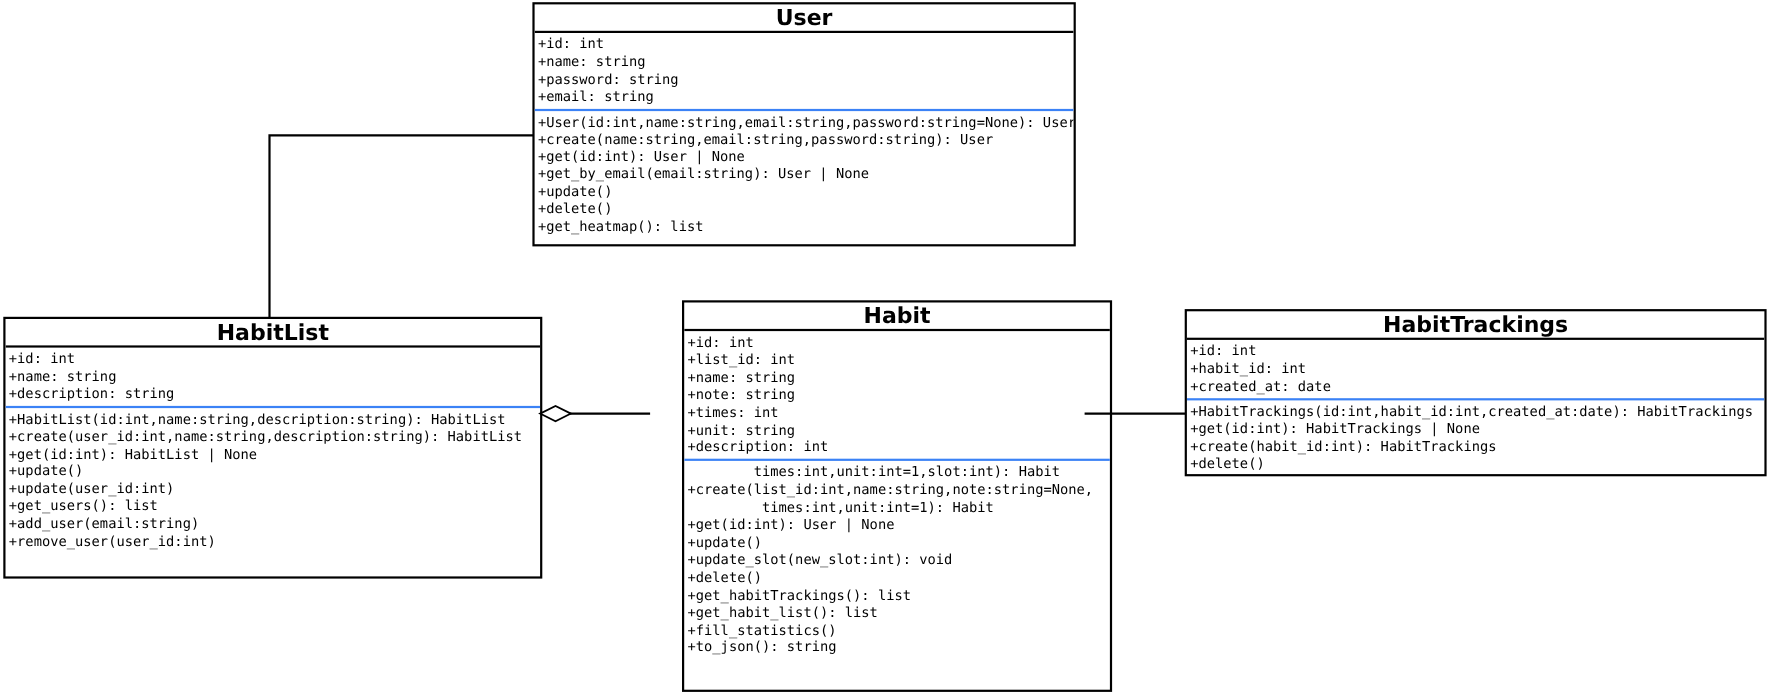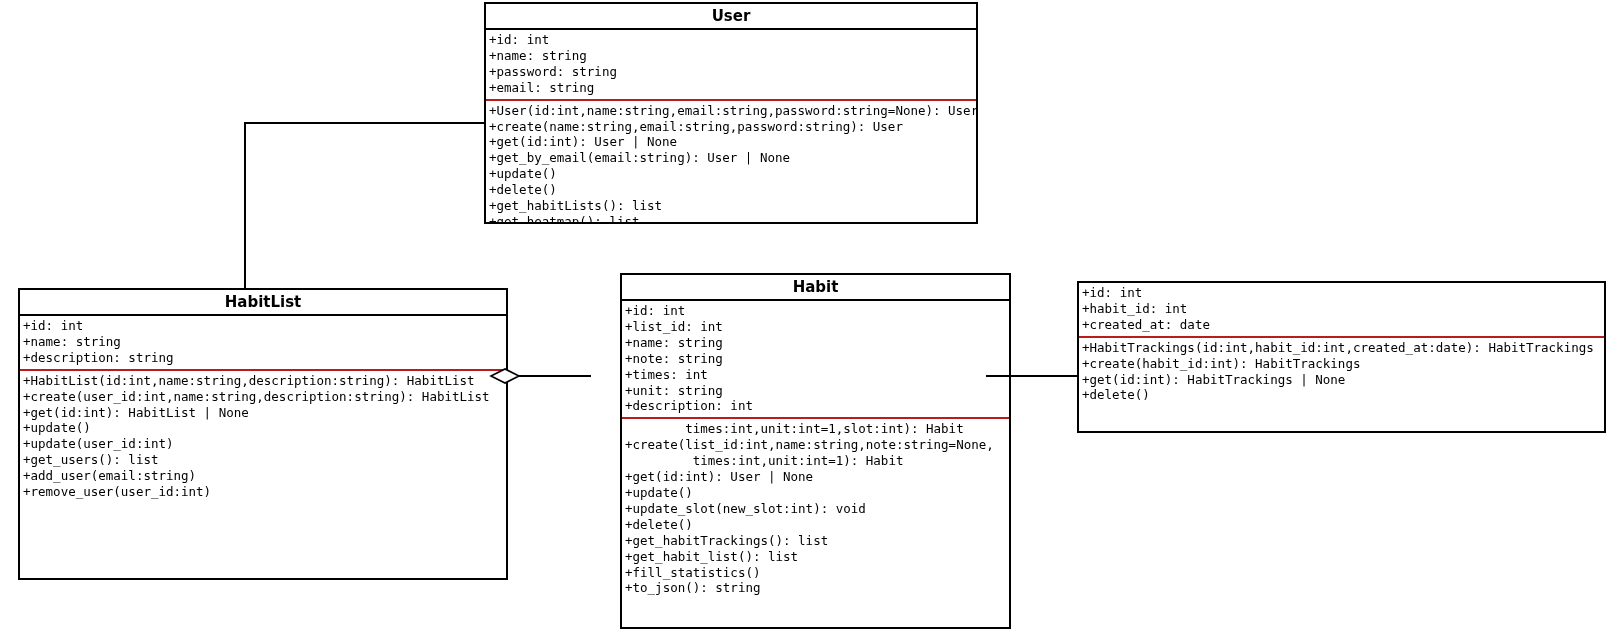--- a/index.html
+++ b/index.html
@@ -19,34 +19,34 @@
     position: absolute;
     background: #ffffff;
     border: 2px solid #000000;
     box-sizing: border-box;
     overflow: hidden;
     z-index: 2;
   }
   .uml-title {
     font-family: "DejaVu Sans", "Liberation Sans", sans-serif;
     font-weight: bold;
-    font-size: 15px;
+    font-size: 20px;
     text-align: center;
     color: #000000;
     padding: 4px 2px 3px 2px;
     border-bottom: 2px solid #000000;
     line-height: 17px;
     white-space: nowrap;
   }
   .uml-compartment {
     padding: 2px 0 3px 0;
     overflow: hidden;
   }
   .uml-compartment.attrs {
-    border-bottom: 2px solid #b91c1c;
+    border-bottom: 2px solid #3b82f6;
   }
   .uml-row {
     font-family: "DejaVu Sans Mono", "Liberation Mono", monospace;
     font-size: 12.5px;
     line-height: 15.9px;
     color: #000000;
     white-space: pre;
     padding: 0 0 0 3px;
   }
   #wires {
@@ -82,26 +82,25 @@
         <div class="uml-row">+password: string</div>
         <div class="uml-row">+email: string</div>
       </div>
     <div class="uml-compartment">
         <div class="uml-row">+User(id:int,name:string,email:string,password:string=None): User</div>
         <div class="uml-row">+create(name:string,email:string,password:string): User</div>
         <div class="uml-row">+get(id:int): User | None</div>
         <div class="uml-row">+get_by_email(email:string): User | None</div>
         <div class="uml-row">+update()</div>
         <div class="uml-row">+delete()</div>
-        <div class="uml-row">+get_habitLists(): list</div>
         <div class="uml-row">+get_heatmap(): list</div>
       </div>
   </div>
 
-  <div class="uml-class" style="left:18px; top:288px; width:490px; height:292px;">
+  <div class="uml-class" style="left:3px; top:288px; width:490px; height:238px;">
     <div class="uml-title">HabitList</div>
     <div class="uml-compartment attrs">
         <div class="uml-row">+id: int</div>
         <div class="uml-row">+name: string</div>
         <div class="uml-row">+description: string</div>
       </div>
     <div class="uml-compartment">
         <div class="uml-row">+HabitList(id:int,name:string,description:string): HabitList</div>
         <div class="uml-row">+create(user_id:int,name:string,description:string): HabitList</div>
         <div class="uml-row">+get(id:int): HabitList | None</div>
@@ -133,26 +132,27 @@
         <div class="uml-row">+update_slot(new_slot:int): void</div>
         <div class="uml-row">+delete()</div>
         <div class="uml-row">+get_habitTrackings(): list</div>
         <div class="uml-row">+get_habit_list(): list</div>
         <div class="uml-row">+fill_statistics()</div>
         <div class="uml-row">+to_json(): string</div>
       </div>
   </div>
 
   <div class="uml-class" style="left:1077px; top:281px; width:529px; height:152px;">
+    <div class="uml-title">HabitTrackings</div>
     <div class="uml-compartment attrs">
         <div class="uml-row">+id: int</div>
         <div class="uml-row">+habit_id: int</div>
         <div class="uml-row">+created_at: date</div>
       </div>
     <div class="uml-compartment">
         <div class="uml-row">+HabitTrackings(id:int,habit_id:int,created_at:date): HabitTrackings</div>
+        <div class="uml-row">+get(id:int): HabitTrackings | None</div>
         <div class="uml-row">+create(habit_id:int): HabitTrackings</div>
-        <div class="uml-row">+get(id:int): HabitTrackings | None</div>
         <div class="uml-row">+delete()</div>
       </div>
   </div>
 
 </div>
 
 </body></html>

